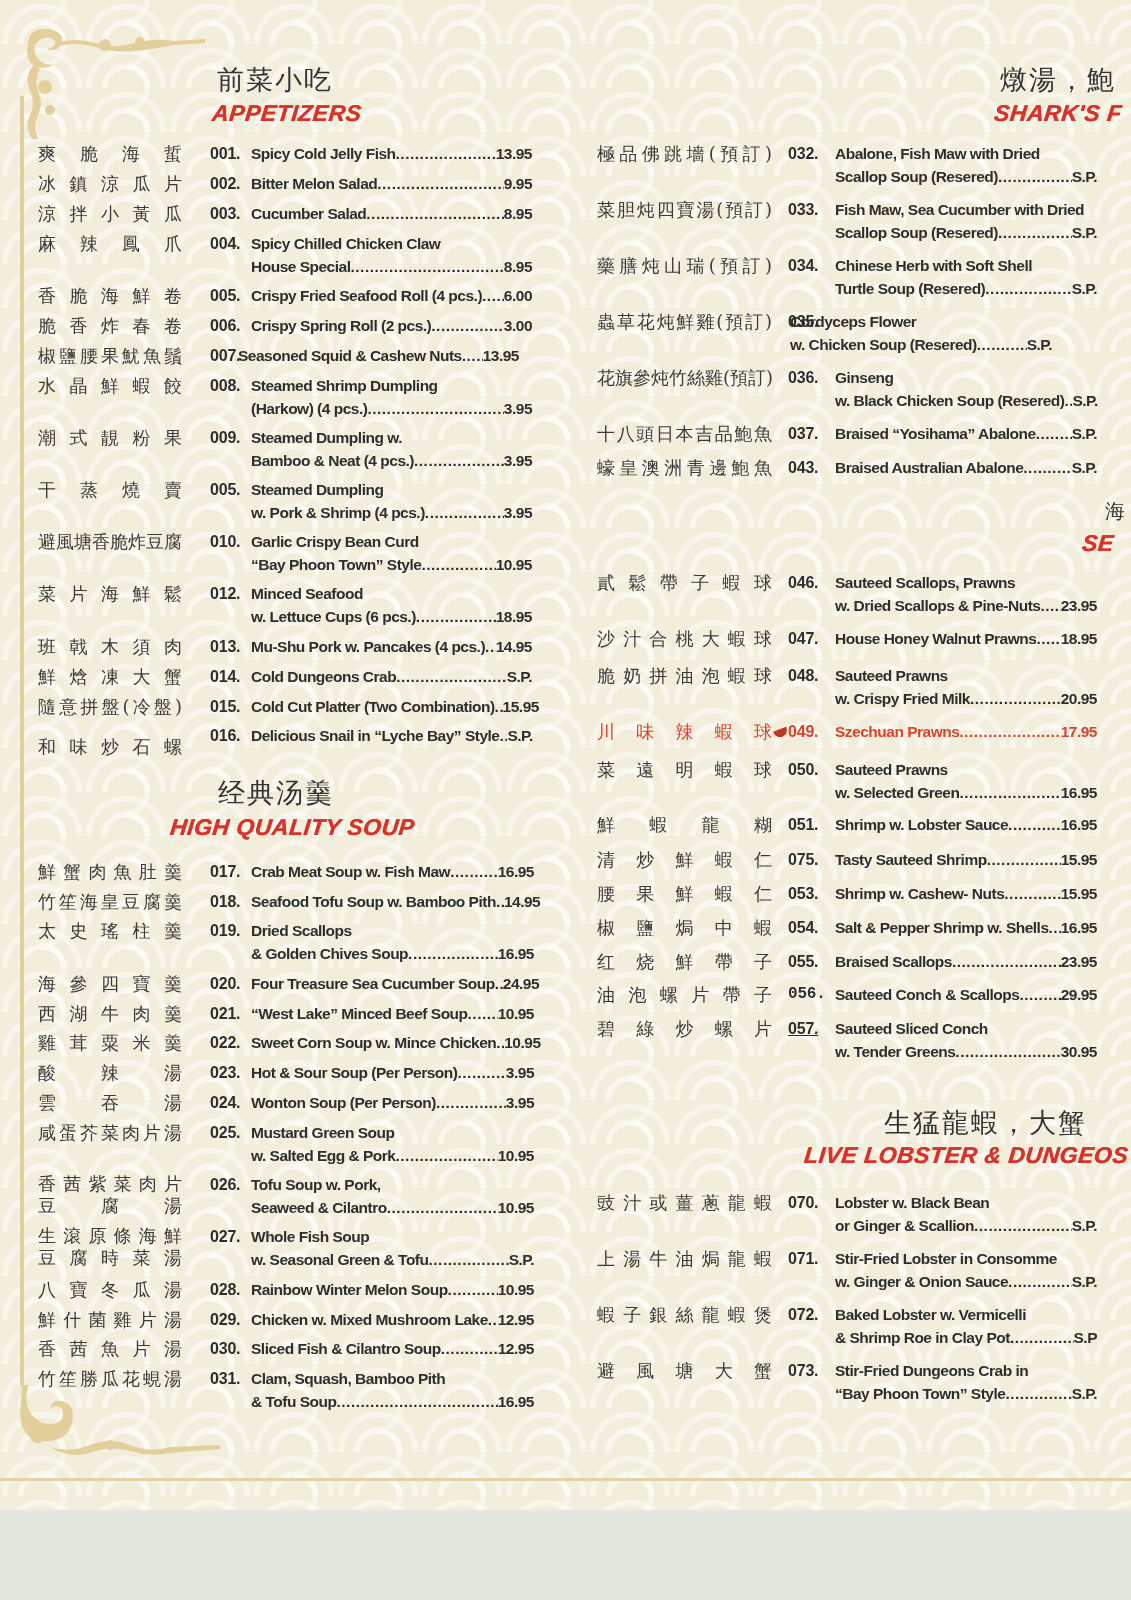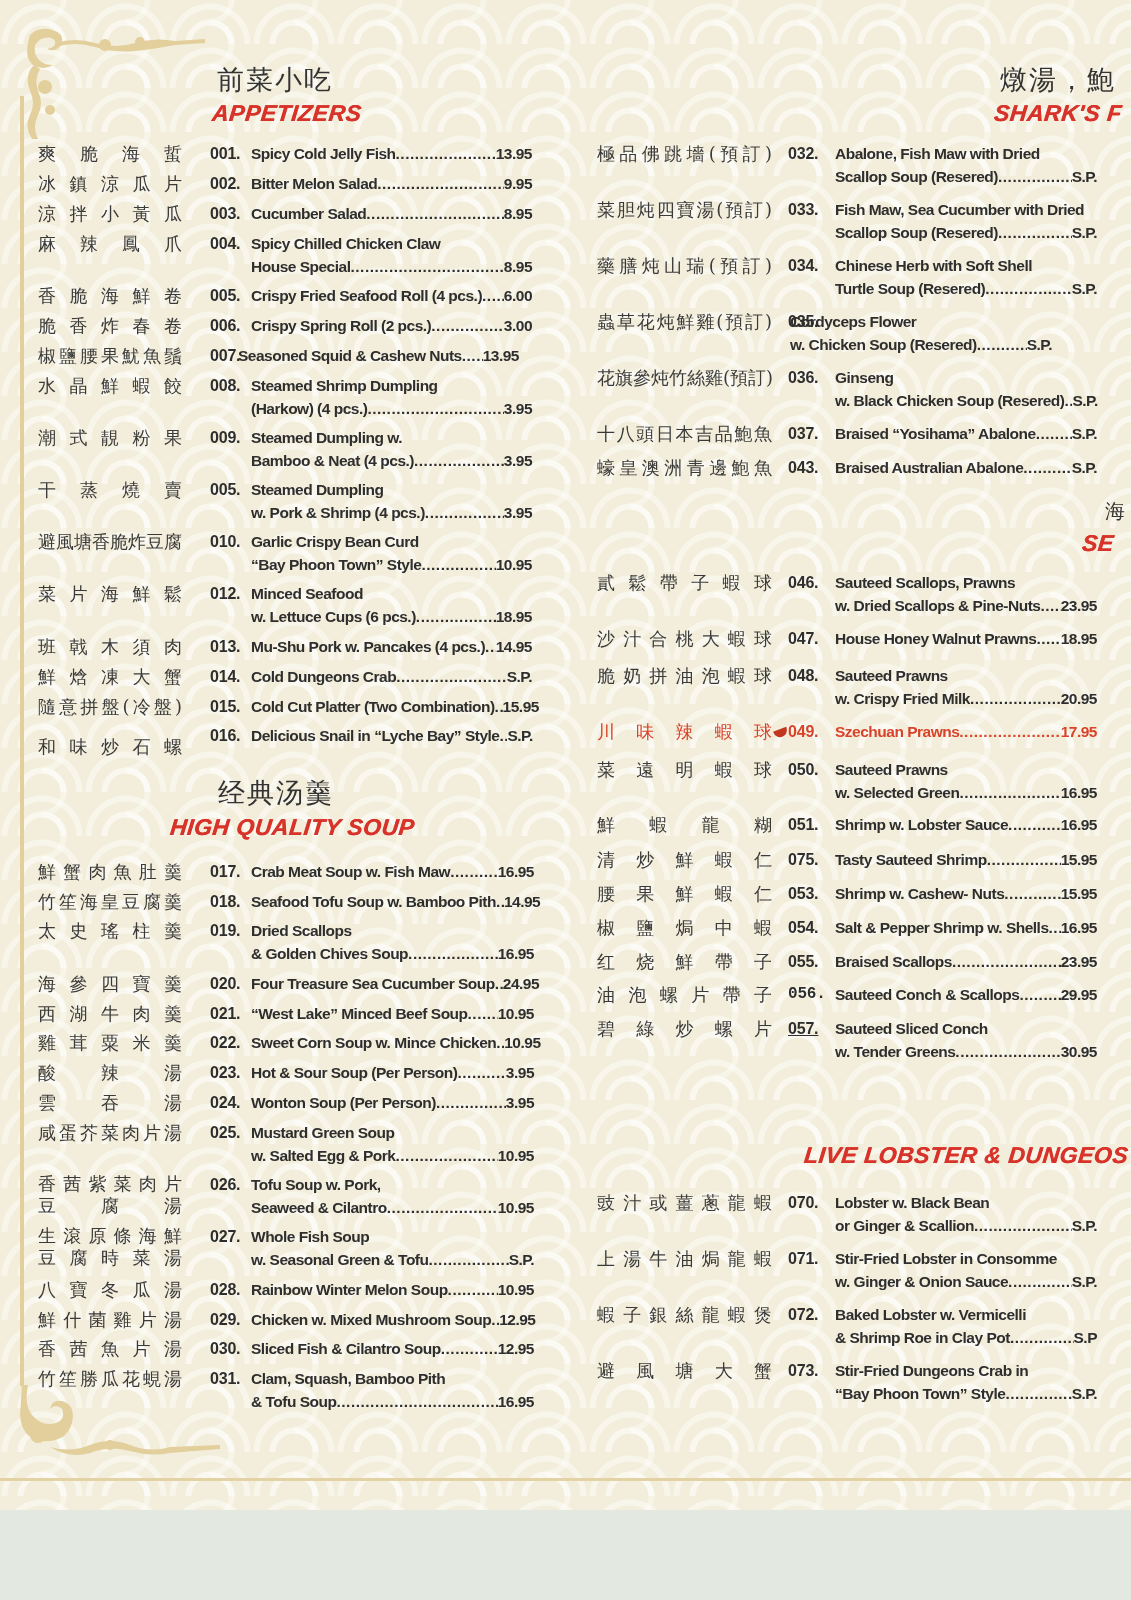--- a/index.html
+++ b/index.html
@@ -521,21 +521,21 @@
           </div>
         </div>
       </div>
       <div class="row" style="left: 0px; top: 1308px;">
         <div style="position: absolute; left: 38px; width: 144px;">
           <div class="cn" style="width: 144px;">鮮什菌雞片湯</div>
         </div>
         <div class="num" style="position: absolute; left: 210px;">029.</div>
         <div class="desc" style="position: absolute; left: 251px; width: 283px;">
           <div class="line">
-            <span class="txt">Chicken w. Mixed Mushroom Soup</span>
+            <span class="txt">Chicken w. Mixed Mushroom Lake</span>
             <span class="dots"></span>
             <span class="price">12.95</span>
           </div>
         </div>
       </div>
       <div class="row" style="left: 0px; top: 1337px;">
         <div style="position: absolute; left: 38px; width: 144px;">
           <div class="cn" style="width: 144px;">香茜魚片湯</div>
         </div>
         <div class="num" style="position: absolute; left: 210px;">030.</div>
@@ -851,20 +851,23 @@
           </div>
           <div class="line">
             <span class="txt">w. Tender Greens</span>
             <span class="dots"></span>
             <span class="price">30.95</span>
           </div>
         </div>
       </div>
     </div>
 
+  <div class="section-head" style="left:884px;top:1105px;">
+    <div class="cn-title">生猛龍蝦，大蟹</div>
+  </div>
   <div class="section-head" style="left:804px;top:1142px;">
     <div class="en-title">LIVE LOBSTER &amp; DUNGEOS C</div>
   </div>
   <div class="items" id="lobster-list" style="left:0;top:0;">
       <div class="row" style="left: 0px; top: 1191px;">
         <div style="position: absolute; left: 597px; width: 175px;">
           <div class="cn" style="width: 175px;">豉汁或薑蔥龍蝦</div>
         </div>
         <div class="num" style="position: absolute; left: 788px;">070.</div>
         <div class="desc" style="position: absolute; left: 835px; width: 262px;">

